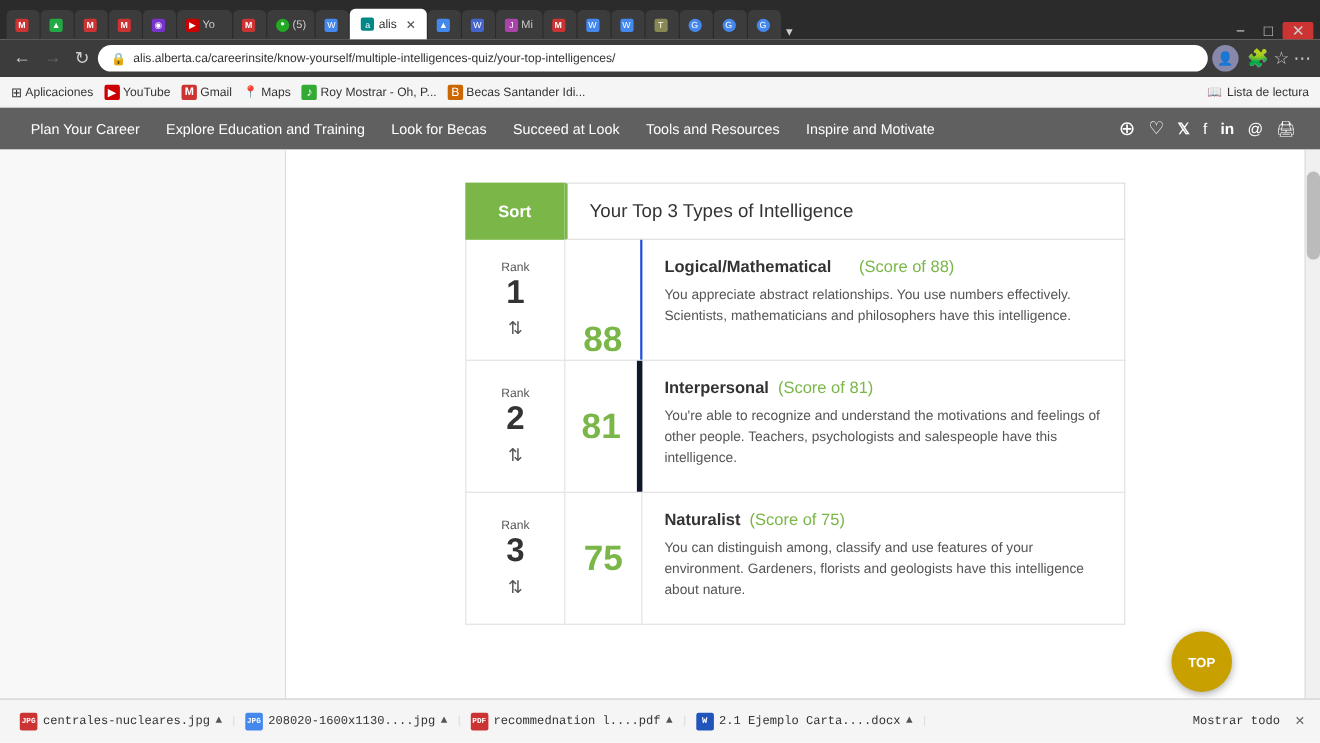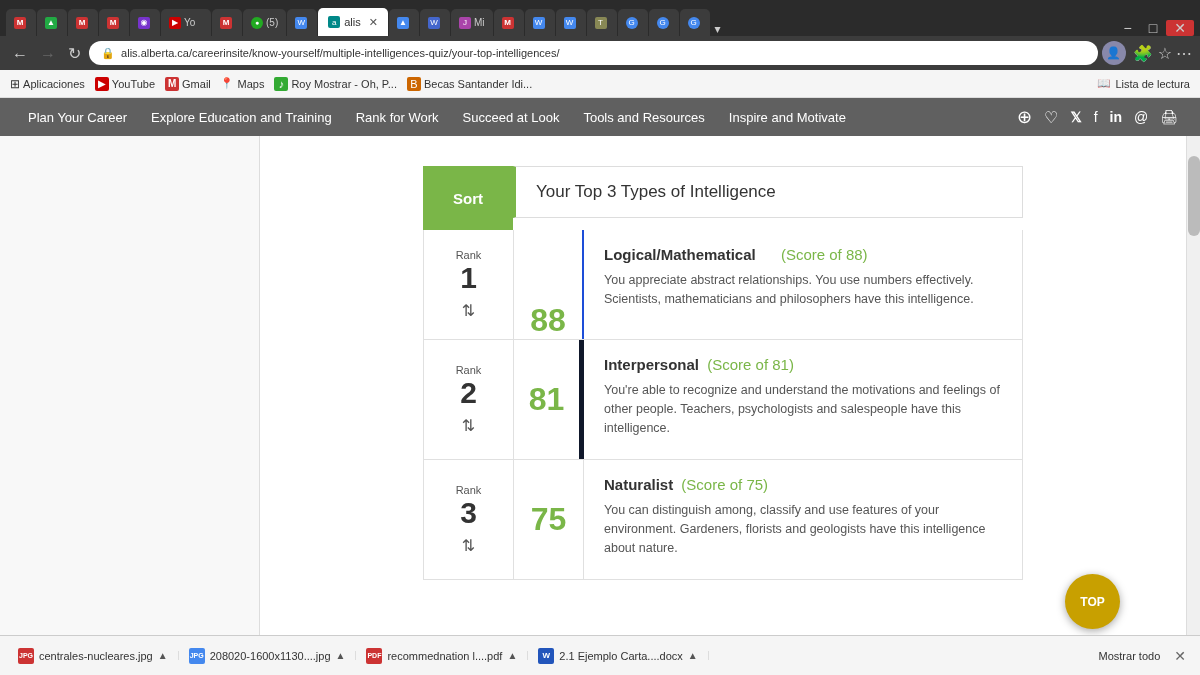--- a/index.html
+++ b/index.html
@@ -135,21 +135,21 @@
 </div>
 
 <div style="background:#606060;display:flex;align-items:center;height:38px;padding:0 16px;">
   <div style="color:#fff;font-size:13px;padding:0 12px;height:38px;display:flex;align-items:center;cursor:pointer;white-space:nowrap;">
     <span>Plan Your Career</span>
   </div>
   <div style="color:#fff;font-size:13px;padding:0 12px;height:38px;display:flex;align-items:center;cursor:pointer;white-space:nowrap;">
     <span>Explore Education and Training</span>
   </div>
   <div style="color:#fff;font-size:13px;padding:0 12px;height:38px;display:flex;align-items:center;cursor:pointer;white-space:nowrap;">
-    <span>Rank for Work</span>
+    <span>Look for Becas</span>
   </div>
   <div style="color:#fff;font-size:13px;padding:0 12px;height:38px;display:flex;align-items:center;cursor:pointer;white-space:nowrap;">
     <span>Succeed at Look</span>
   </div>
   <div style="color:#fff;font-size:13px;padding:0 12px;height:38px;display:flex;align-items:center;cursor:pointer;white-space:nowrap;">
     <span>Tools and Resources</span>
   </div>
   <div style="color:#fff;font-size:13px;padding:0 12px;height:38px;display:flex;align-items:center;cursor:pointer;white-space:nowrap;">
     <span>Inspire and Motivate</span>
   </div>
@@ -165,21 +165,21 @@
 
 <div style="display:flex;background:#f0f0f0;height:calc(675px - 36px - 34px - 28px - 38px - 32px);overflow:hidden;">
 
   <div style="width:260px;flex-shrink:0;background:#f8f8f8;border-right:1px solid #ddd;overflow-y:auto;"></div>
 
   <div style="flex:1;overflow-y:auto;background:#fff;padding:30px 30px;display:flex;flex-direction:column;align-items:center;">
 
     <div style="width:600px;">
 
       <div style="display:flex;margin-bottom:0;">
-        <div style="background:#7ab648;color:#fff;font-size:15px;font-weight:bold;width:90px;height:64px;display:flex;align-items:center;justify-content:center;flex-shrink:0;">
+        <div style="background:#7ab648;color:#fff;font-size:15px;font-weight:bold;width:90px;height:52px;display:flex;align-items:center;justify-content:center;flex-shrink:0;">
           <span>Sort</span>
         </div>
         <div style="background:#fff;border:1px solid #ddd;border-left:3px solid #7ab648;flex:1;height:52px;display:flex;align-items:center;padding-left:20px;font-size:17px;font-weight:normal;color:#333;">
           <span>Your Top 3 Types of Intelligence</span>
         </div>
       </div>
 
       <div style="display:flex;border:1px solid #e0e0e0;border-top:none;min-height:110px;">
         <div style="width:90px;flex-shrink:0;display:flex;flex-direction:column;align-items:center;justify-content:center;padding:12px 0;gap:2px;border-right:1px solid #e0e0e0;">
           <span style="font-size:11px;color:#555;">Rank</span>
@@ -240,21 +240,21 @@
   <div style="width:14px;background:#f0f0f0;border-left:1px solid #ddd;position:relative;">
     <div style="width:12px;height:80px;background:#bbb;border-radius:6px;position:absolute;top:20px;left:1px;cursor:pointer;"></div>
   </div>
 
 </div>
 
 <div style="position:absolute;bottom:46px;right:80px;width:55px;height:55px;border-radius:50%;background:#c8a000;color:#fff;font-size:12px;font-weight:bold;display:flex;align-items:center;justify-content:center;cursor:pointer;box-shadow:0 2px 8px rgba(0,0,0,0.35);z-index:100;">
   <span>TOP</span>
 </div>
 
-<div style="position:absolute;bottom:0;left:0;right:0;background:#f5f5f5;border-top:1px solid #ccc;height:40px;display:flex;align-items:center;padding:15px 8px;font-size:11px;z-index:200;">
+<div style="position:absolute;bottom:0;left:0;right:0;background:#f5f5f5;border-top:1px solid #ccc;height:40px;display:flex;align-items:center;padding:15px 8px;font-size:11px;z-index:200;font-family:Liberation Mono, monospace;">
 
   <div style="display:flex;align-items:center;gap:5px;padding:0 10px;border-right:1px solid #ddd;height:100%;cursor:pointer;">
     <span style="width:16px;height:16px;background:#cc3333;border-radius:2px;font-size:7px;color:#fff;display:flex;align-items:center;justify-content:center;font-weight:bold;">JPG</span>
     <span style="color:#333;">centrales-nucleares.jpg</span>
     <span style="color:#555;cursor:pointer;font-size:10px;">▲</span>
   </div>
 
   <div style="display:flex;align-items:center;gap:5px;padding:0 10px;border-right:1px solid #ddd;height:100%;cursor:pointer;">
     <span style="width:16px;height:16px;background:#4488ee;border-radius:2px;font-size:7px;color:#fff;display:flex;align-items:center;justify-content:center;font-weight:bold;">JPG</span>
     <span style="color:#333;">208020-1600x1130....jpg</span>

